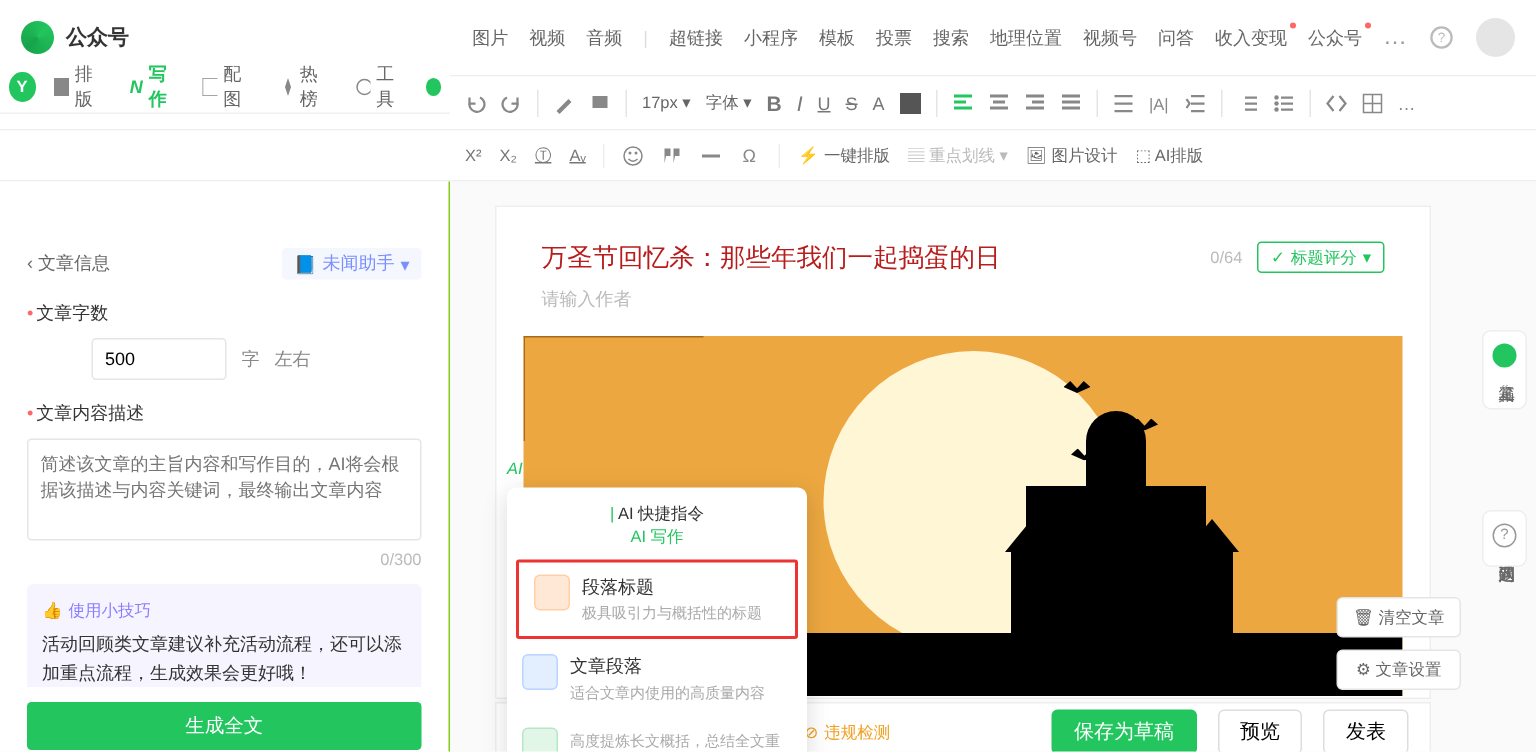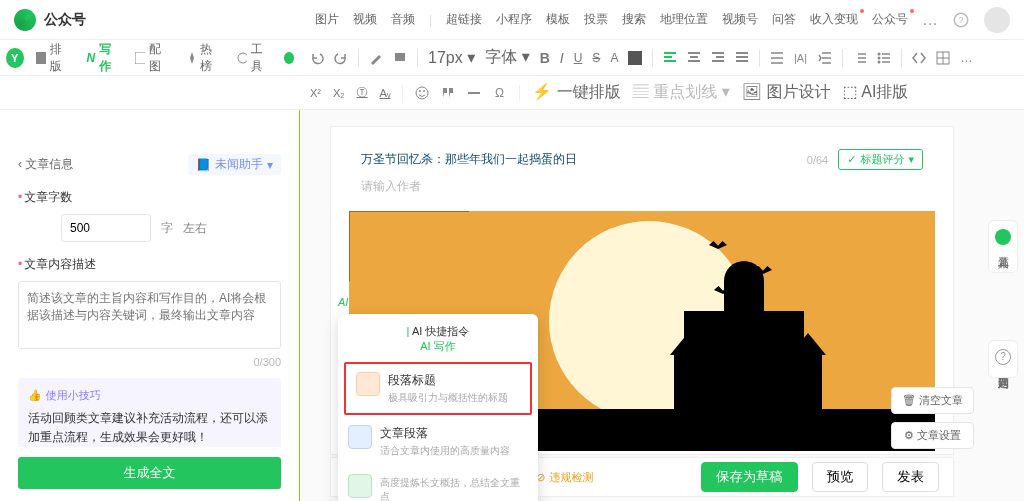--- a/index.html
+++ b/index.html
@@ -1,17 +1,17 @@
 <!DOCTYPE html>
 <html><head>
 <meta charset="utf-8">
 <style>
 *{margin:0;padding:0;box-sizing:border-box;font-family:"Microsoft YaHei","PingFang SC",Arial,sans-serif;}
 body{width:1024px;height:501px;background:#fafafa;overflow:hidden;position:relative;font-size:12px;color:#333;}
-.topbar{height:40px;background:#fff;border-bottom:1px solid #eee;display:flex;align-items:center;padding:0 14px;}
+.topbar{height:51px;background:#fff;border-bottom:1px solid #eee;display:flex;align-items:center;padding:0 14px;}
 .topbar .logo{width:22px;height:22px;border-radius:50%;background:conic-gradient(from 45deg,#22c55e,#16a34a,#22c55e);margin-right:8px;}
 .topbar .brand{font-weight:600;font-size:14px;margin-right:auto;}
 .topbar .menu{display:flex;gap:14px;color:#666;font-size:12px;align-items:center;}
 .topbar .menu span{cursor:pointer;position:relative;}
 .topbar .menu .dot::after{content:"";position:absolute;top:-2px;right:-6px;width:4px;height:4px;background:#f66;border-radius:50%;}
 .topbar .avatar{width:26px;height:26px;border-radius:50%;background:#e5e5e5;margin-left:14px;}
 .topbar .more{margin-left:14px;color:#999;font-size:16px;}
 .formatbar{height:36px;background:#fff;border-bottom:1px solid #eee;display:flex;align-items:center;padding:0 20px 0 310px;gap:10px;color:#777;font-size:12px;}
 .formatbar .sep{width:1px;height:18px;background:#e5e5e5;}
 .formatbar2{height:34px;background:#fff;border-bottom:1px solid #eee;display:flex;align-items:center;padding:0 20px 0 310px;gap:12px;color:#777;font-size:11px;}
@@ -33,21 +33,21 @@
 .row .unit{color:#888;font-size:12px;}
 textarea.desc{width:100%;height:68px;border:1px solid #e5e5e5;border-radius:3px;padding:8px;font-size:12px;color:#aaa;resize:none;}
 .counter{text-align:right;color:#bbb;font-size:11px;margin-top:4px;}
 .tip-box{background:#f6f5ff;border-radius:4px;padding:10px 10px 10px;margin-top:10px;}
 .tip-head{display:flex;align-items:center;gap:4px;color:#8b7cff;font-size:11px;margin-bottom:6px;}
 .tip-body{font-size:12px;color:#333;line-height:1.6;}
 .gen-btn{margin:10px 18px 12px;height:32px;background:#22c55e;color:#fff;border:none;border-radius:3px;font-size:13px;cursor:pointer;}
 .center{flex:1;position:relative;background:#fafafa;overflow:hidden;}
 .doc{position:absolute;left:30px;right:70px;top:16px;bottom:46px;background:#fff;border:1px solid #eee;}
 .doc-head{padding:22px 30px 8px;}
-.doc-title{font-size:12px;color:#0c4a6e;}
+.doc-title{font-size:17px;color:#b91c1c;}
 .title-row{display:flex;align-items:center;gap:10px;}
 .title-row .count{color:#bbb;font-size:11px;margin-left:auto;}
 .score-btn{border:1px solid #22c55e;color:#22c55e;background:#fff;border-radius:3px;padding:2px 8px;font-size:11px;display:flex;align-items:center;gap:4px;}
 .author{color:#bbb;font-size:12px;margin-top:8px;}
 .hero{margin:8px 18px 0;height:240px;background:#eca740;position:relative;overflow:hidden;}
 .moon{position:absolute;width:200px;height:200px;background:#fff6d6;border-radius:50%;top:10px;left:200px;}
 .castle{position:absolute;bottom:0;left:52%;width:180px;height:200px;}
 .castle::before,.castle::after{content:"";position:absolute;background:#000;}
 .castle::before{left:30px;bottom:0;width:120px;height:140px;}
 .castle::after{left:70px;bottom:140px;width:40px;height:50px;border-radius:40px 40px 0 0;}
@@ -79,21 +79,21 @@
 .statusbar .btn{padding:5px 14px;border-radius:4px;cursor:pointer;border:1px solid #ddd;background:#fff;}
 .statusbar .btn.primary{background:#22c55e;color:#fff;border-color:#22c55e;}
 .right-dock{position:absolute;right:6px;top:220px;width:30px;background:#fff;border:1px solid #eee;border-radius:6px;display:flex;flex-direction:column;align-items:center;padding:8px 0;gap:4px;}
 .right-dock .gd{width:16px;height:16px;border-radius:50%;background:#22c55e;}
 .right-dock .lbl{writing-mode:vertical-rl;font-size:11px;color:#666;}
 .right-dock2{position:absolute;right:6px;top:340px;width:30px;background:#fff;border:1px solid #eee;border-radius:6px;display:flex;flex-direction:column;align-items:center;padding:8px 0;gap:4px;}
 .right-dock2 .q{width:16px;height:16px;border:1.5px solid #999;border-radius:50%;color:#999;font-size:10px;text-align:center;line-height:14px;}
 .right-dock2 .lbl{writing-mode:vertical-rl;font-size:11px;color:#666;}
 .float-btns{position:absolute;right:50px;bottom:52px;display:flex;flex-direction:column;gap:8px;}
 .float-btns .fb{background:#fff;border:1px solid #e5e5e5;border-radius:4px;padding:5px 10px;font-size:11px;color:#666;cursor:pointer;}
-.fbar-btn{font-size:16px;color:#666;cursor:pointer;}
+.fbar-btn{font-size:11px;color:#666;cursor:pointer;}
 .green-ic{color:#22c55e;}
 svg{display:block;}
 </style>
 </head>
 <body>
 
 <div class="topbar">
   <div class="logo"></div>
   <div class="brand">公众号</div>
   <div class="menu">

